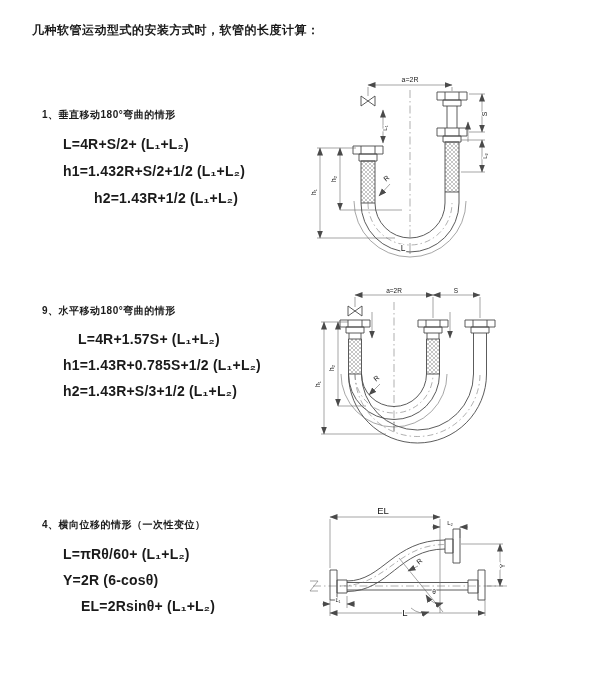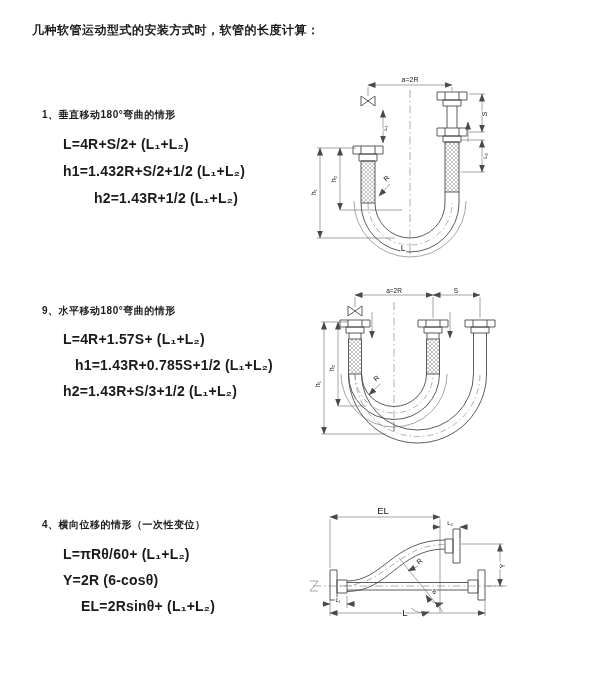--- a/index.html
+++ b/index.html
@@ -22,22 +22,22 @@
 <body>
 
 <div class="abs title" style="left:32px;top:22px;">几种软管运动型式的安装方式时，软管的长度计算：</div>
 
 <div class="abs sec-heading" style="left:42px;top:108px;">1、垂直移动180°弯曲的情形</div>
 <div class="abs formula" style="left:63px;top:136px;">L=4R+S/2+ (L₁+L₂)</div>
 <div class="abs formula" style="left:63px;top:163px;">h1=1.432R+S/2+1/2 (L₁+L₂)</div>
 <div class="abs formula" style="left:63px;top:190px;margin-left:31px;">h2=1.43R+1/2 (L₁+L₂)</div>
 
 <div class="abs sec-heading" style="left:42px;top:304px;">9、水平移动180°弯曲的情形</div>
-<div class="abs formula" style="left:63px;top:331px;">L=4R+1.57S+ (L₁+L₂)</div>
-<div class="abs formula" style="left:63px;top:357px;margin-left:12px;">h1=1.43R+0.785S+1/2 (L₁+L₂)</div>
+<div class="abs formula" style="left:78px;top:331px;">L=4R+1.57S+ (L₁+L₂)</div>
+<div class="abs formula" style="left:63px;top:357px;">h1=1.43R+0.785S+1/2 (L₁+L₂)</div>
 <div class="abs formula" style="left:63px;top:383px;">h2=1.43R+S/3+1/2 (L₁+L₂)</div>
 
 <div class="abs sec-heading" style="left:42px;top:518px;">4、横向位移的情形（一次性变位）</div>
 <div class="abs formula" style="left:63px;top:546px;">L=πRθ/60+ (L₁+L₂)</div>
 <div class="abs formula" style="left:63px;top:572px;">Y=2R (6-cosθ)</div>
 <div class="abs formula" style="left:81px;top:598px;">EL=2Rsinθ+ (L₁+L₂)</div>
 
 <svg style="left:300px;top:70px;" width="200" height="190" viewBox="0 0 200 190">
   <defs>
     <pattern id="xh" patternUnits="userSpaceOnUse" width="4" height="4">

